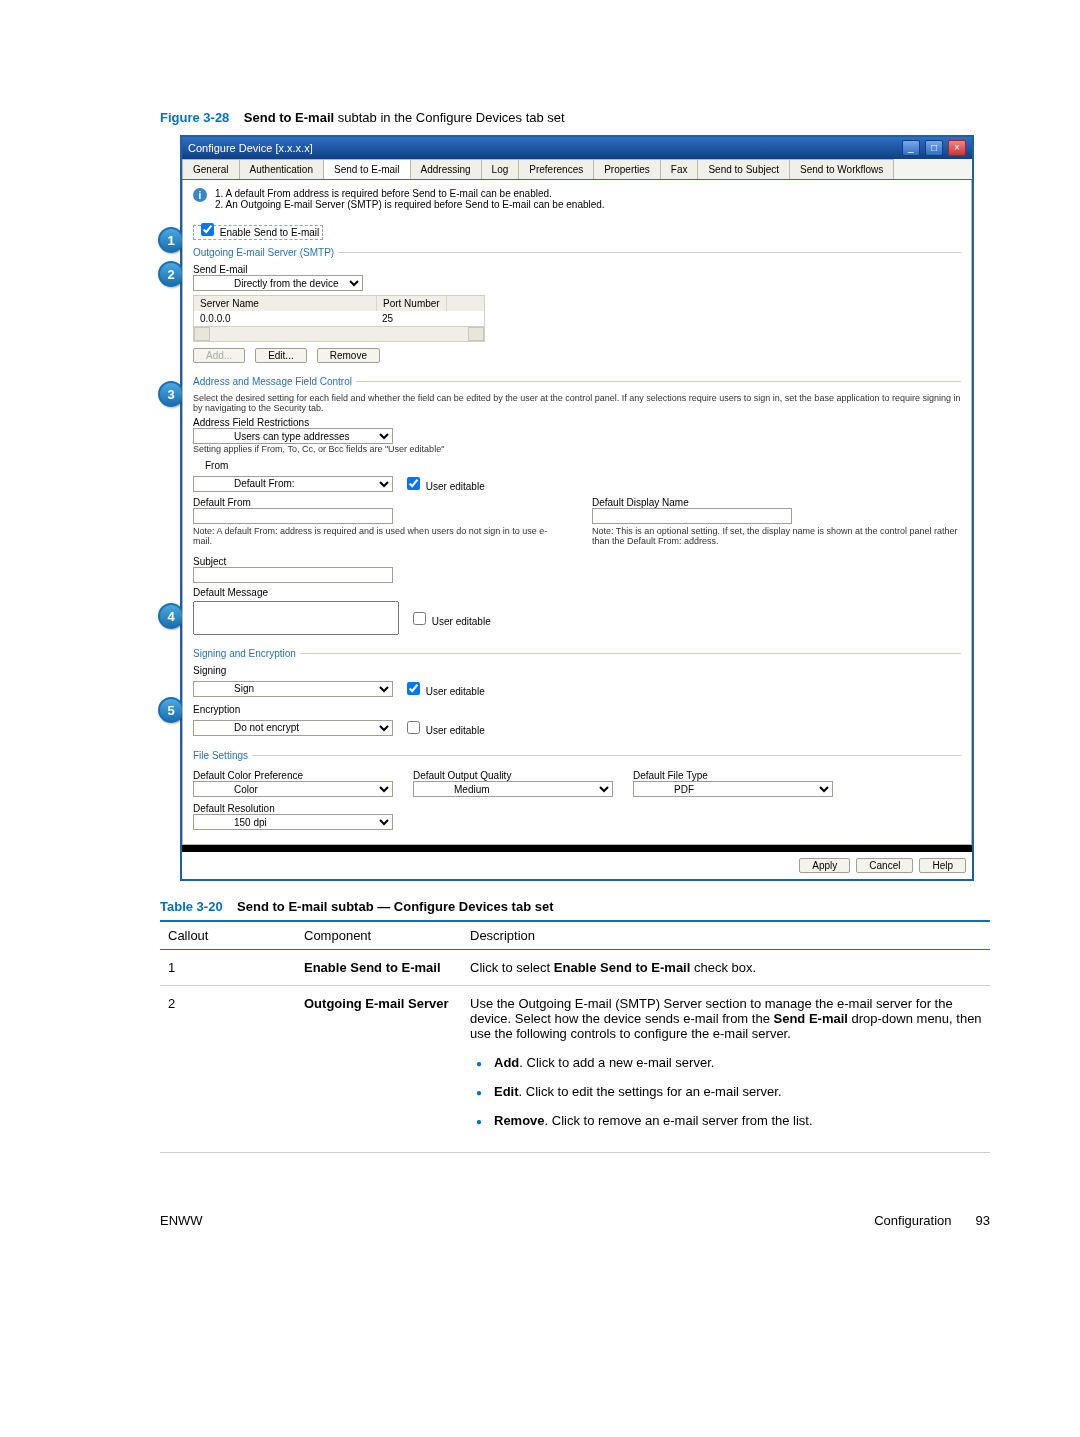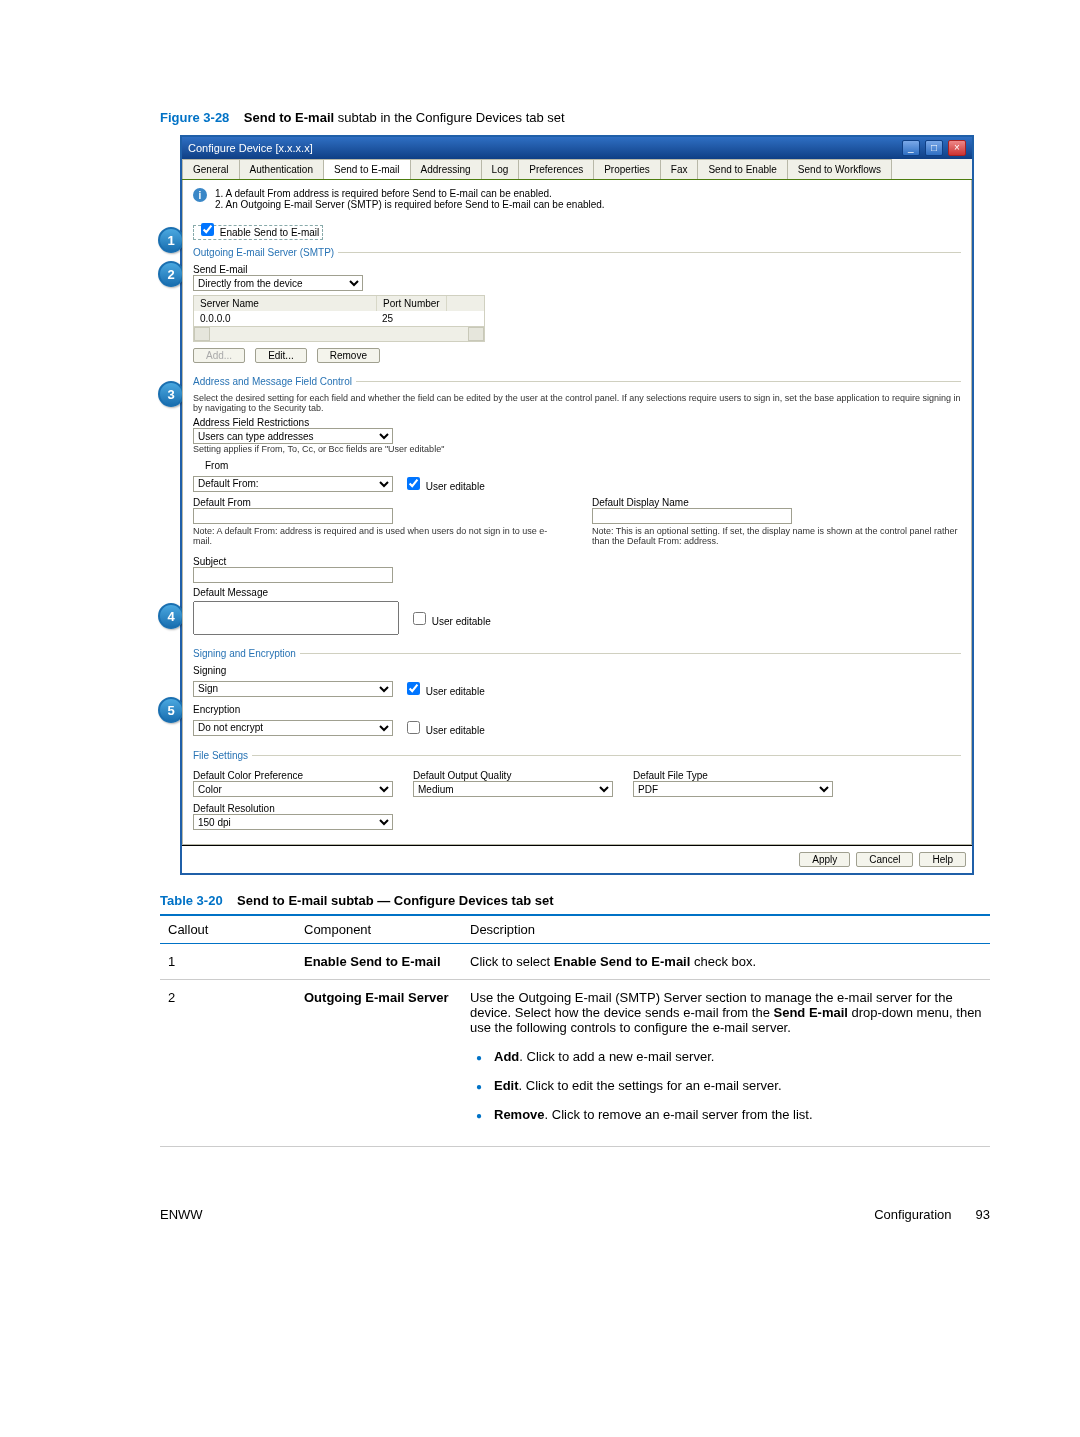--- a/index.html
+++ b/index.html
@@ -124,21 +124,21 @@
     margin: 8px 0 4px;
     padding: 6px 0 2px;
   }
   fieldset.grp > legend {
     color:#2873b4; font-size:10px; padding:0 4px 0 0;
   }
   .row { display:flex; gap:10px; align-items:center; margin:3px 0;}
   .lbl { font-size:10px; }
   select.fake, input.fake {
     font-size:10px; border:1px solid #a0a090; background:#fff;
-    height:16px; box-sizing:border-box;
+    height:16px; box-sizing:border-box;padding-left:36px;
   }
   select.fake { width:120px; }
   .btn {
     font-size:10px; padding:1px 12px; border:1px solid #a0a090;
     background:#f4f4ec; border-radius:2px;
   }
   .btn.disabled { color:#aaa; }
   .srvtable {
     margin-top:4px;
     border:1px solid #d0d0c0;
@@ -155,21 +155,21 @@
   .scroll-strip .cap{position:absolute;top:0;width:14px;height:12px;background:#e6e6dc;border:1px solid #c8c8b8;}
   .scroll-strip .cap.l{left:0}
   .scroll-strip .cap.r{right:0}
 
   .two-col { display:flex; gap:30px; }
   .two-col > div { flex:1; }
   .note { font-size:9px; color:#333; }
 
   
   .dlg-footer {
-    border-top:1px solid #000000;
+    border-top:7px solid #000000;
     padding:6px;
     display:flex; justify-content:flex-end; gap:6px;
     background:#fff;
   }
 
   
   .table-caption {
     font-size: 13px;
     margin: 18px 0 6px;
   }
@@ -248,21 +248,21 @@
 
       <div class="tabs">
         <div class="tab">General</div>
         <div class="tab">Authentication</div>
         <div class="tab active">Send to E-mail</div>
         <div class="tab">Addressing</div>
         <div class="tab">Log</div>
         <div class="tab">Preferences</div>
         <div class="tab">Properties</div>
         <div class="tab">Fax</div>
-        <div class="tab">Send to Enable</div>
+        <div class="tab">Send to Subject</div>
         <div class="tab">Send to Workflows</div>
       </div>
 
       <div class="content">
 
         <div class="infobox">
           <div class="i-icon">i</div>
           <div>
             <div>1.  A default From address is required before Send to E-mail can be enabled.</div>
             <div>2.  An Outgoing E-mail Server (SMTP) is required before Send to E-mail can be enabled.</div>

